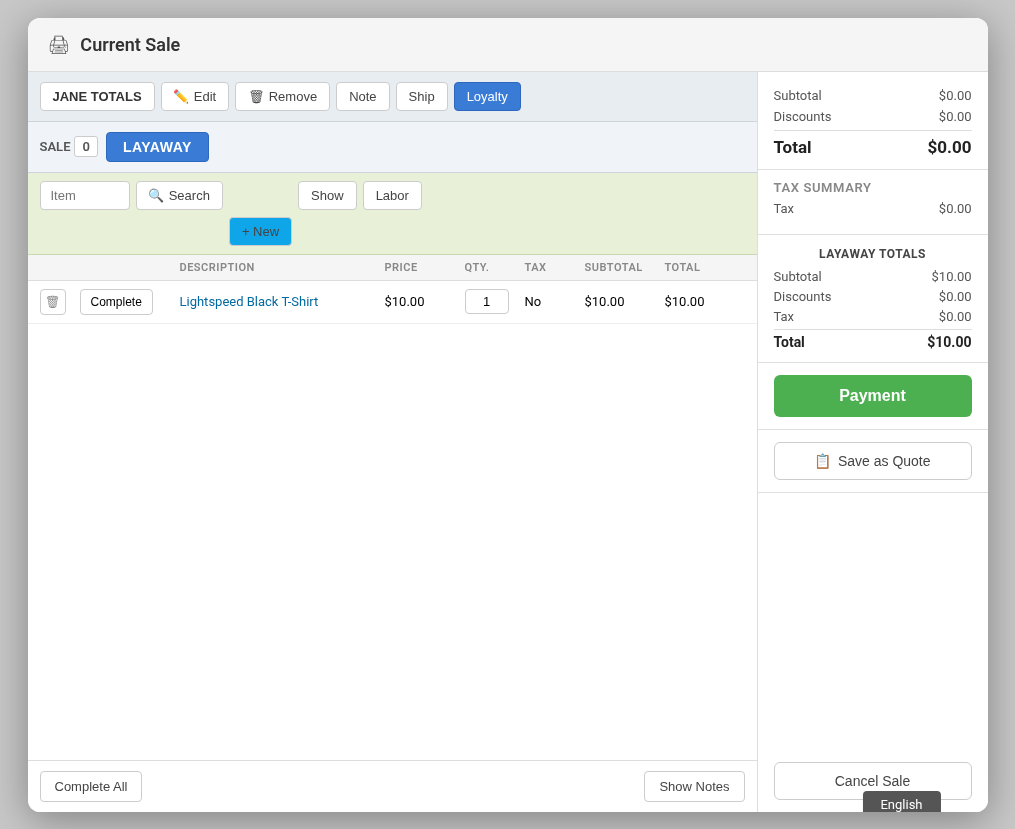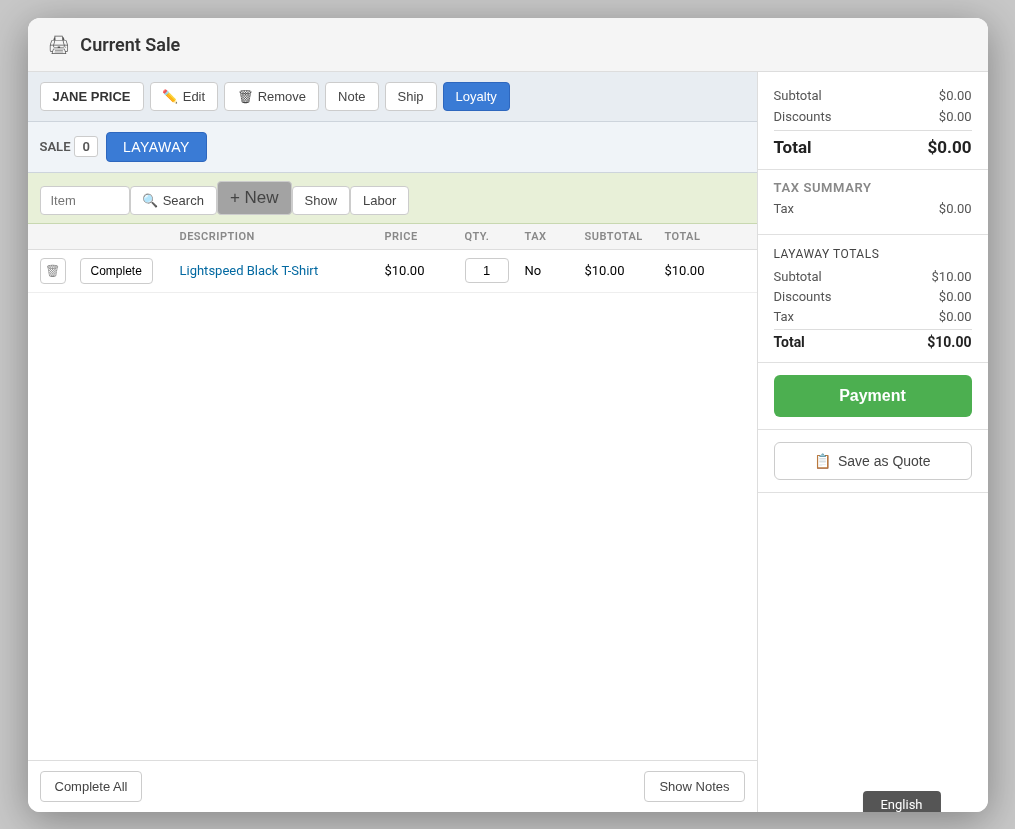--- a/index.html
+++ b/index.html
@@ -105,31 +105,32 @@
       font-size: 13px;
       color: #555;
     }
     .tab-layaway {
       background: #3a7bd5;
       color: #fff;
       border: 1px solid #2e67be;
       border-radius: 4px;
       padding: 6px 16px;
       font-size: 14px;
-      font-weight: 400;
+      font-weight: 700;
       cursor: pointer;
       letter-spacing: 0.5px;
     }
     
     .item-bar {
       padding: 8px 12px;
       background: #e8f0d8;
       border-bottom: 1px solid #c8d8b0;
       display: flex;
-      align-items: flex-end;
+      align-items: flex-start;
+      gap: 6px;
     }
     .item-input {
       padding: 6px 10px;
       border: 1px solid #ccc;
       border-radius: 4px;
       font-size: 13px;
       color: #aaa;
       background: #fff;
       width: 90px;
     }
@@ -139,30 +140,31 @@
       border-radius: 4px;
       background: #fff;
       cursor: pointer;
       font-size: 13px;
       color: #444;
       display: flex;
       align-items: center;
       gap: 4px;
     }
     .btn-new {
-      background: #a3a3a3;
+      background: #0ea5e9;
       border: 1px solid #ccc;
       border-radius: 4px;
       padding: 6px 12px;
-      font-size: 17px;
+      font-size: 13px;
       cursor: pointer;
       display: flex;
       align-items: center;
       gap: 3px;
       color: #444;
+      margin-top: 36px;
     }
     
     .items-table {
       flex: 1;
       overflow-y: auto;
     }
     .table-header {
       display: grid;
       grid-template-columns: 40px 100px 1fr 80px 60px 60px 80px 80px;
       padding: 6px 12px;
@@ -284,22 +286,23 @@
       text-transform: uppercase;
       letter-spacing: 0.6px;
       margin-bottom: 6px;
     }
     .layaway-totals-section {
       padding: 12px 16px;
       border-bottom: 1px solid #e0e0e0;
     }
     .layaway-title {
       font-size: 12px;
-      font-weight: 400;
-      color: #444;
+      font-weight: 700;
+      color: #444;
+      text-align: center;
       text-transform: uppercase;
       letter-spacing: 0.5px;
       margin-bottom: 8px;
     }
     .layaway-row {
       display: flex;
       justify-content: space-between;
       font-size: 13px;
       color: #555;
       margin-bottom: 5px;
@@ -365,21 +368,21 @@
   <div class="window-header">
     <span class="window-header-icon">🖨</span>
     <span class="window-title">Current Sale</span>
   </div>
 
   <div class="window-body">
 
     <div class="left-panel">
 
       <div class="customer-toolbar">
-        <button class="btn btn-customer">JANE PRICE</button>
+        <button class="btn btn-customer">JANE TOTALS</button>
         <button class="btn">
           <span>✏️</span>
           <span>Edit</span>
         </button>
         <button class="btn">
           <span>🗑</span>
           <span>Remove</span>
         </button>
         <button class="btn">Note</button>
         <button class="btn">Ship</button>
@@ -495,18 +498,19 @@
       <div class="quote-section">
         <button class="quote-btn">
           <span>📋</span>
           <span>Save as Quote</span>
         </button>
       </div>
 
       <div style="flex:1"></div>
 
       <div style="position: relative; padding: 12px 16px;">
+        <button class="cancel-btn">Cancel Sale</button>
         <div style="position:absolute; bottom: -6px; left: 50%; transform: translateX(-50%); background: #555; color: #fff; font-size: 13px; padding: 6px 18px; border-radius: 4px; white-space: nowrap; z-index: 10; margin-left: 29px;">English</div>
       </div>
 
     </div>
   </div>
 </div>
 
 </body></html>

